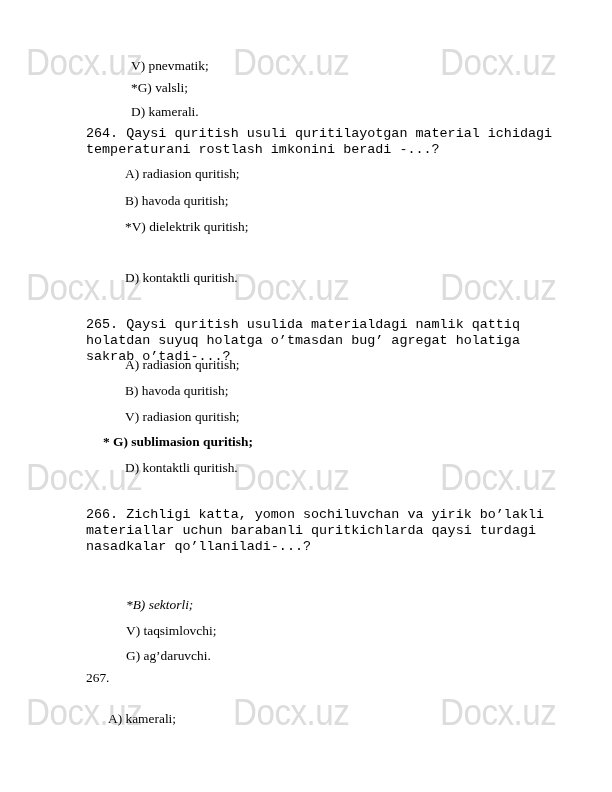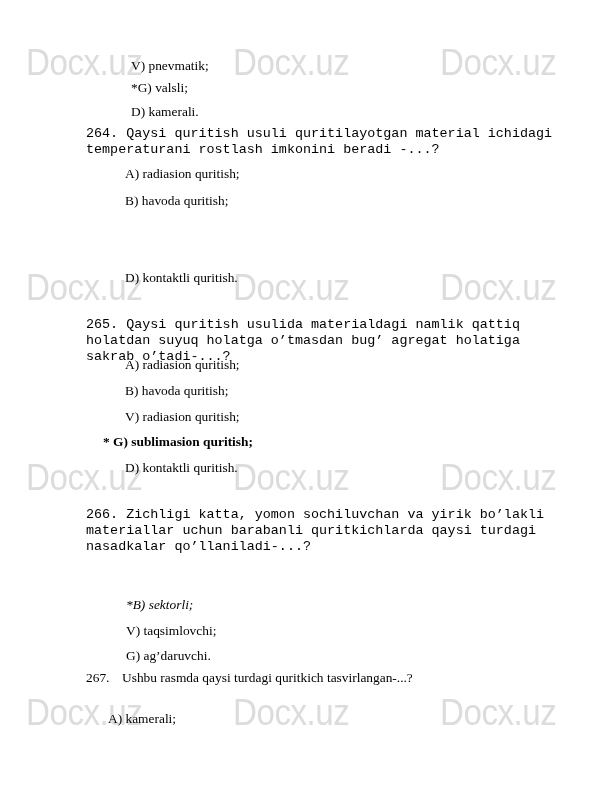--- a/index.html
+++ b/index.html
@@ -75,31 +75,31 @@
 
 <div class="page">
 
   <div class="line" style="left:131px; top:58px;">V) pnevmatik;</div>
   <div class="line" style="left:131px; top:80px;">*G) valsli;</div>
   <div class="line" style="left:131px; top:104px;">D) kamerali.</div>
 
   <div class="line q" style="top:126px;">264. Qaysi quritish usuli quritilayotgan material ichidagi temperaturani rostlash imkonini beradi -...?</div>
   <div class="line" style="left:125px; top:166px;">A) radiasion quritish;</div>
   <div class="line" style="left:125px; top:193px;">B) havoda quritish;</div>
+  <div class="line" style="left:125px; top:219px;">*V) dielektrik quritish;</div>
   <div class="line" style="left:125px; top:270px;">D) kontaktli quritish.</div>
 
   <div class="line q" style="top:317px;">265. Qaysi quritish usulida materialdagi namlik qattiq holatdan suyuq  holatga o’tmasdan bug’ agregat holatiga sakrab o’tadi-...?</div>
   <div class="line" style="left:125px; top:357px;">A) radiasion quritish;</div>
   <div class="line" style="left:125px; top:383px;">B) havoda quritish;</div>
   <div class="line" style="left:125px; top:409px;">V) radiasion quritish;</div>
   <div class="line" style="left:103px; top:434px;font-weight:bold;">* G) sublimasion quritish;</div>
   <div class="line" style="left:125px; top:460px;">D) kontaktli quritish.</div>
 
   <div class="line q" style="top:507px; width:490px;">266. Zichligi katta, yomon sochiluvchan va yirik bo’lakli materiallar uchun barabanli quritkichlarda qaysi turdagi nasadkalar qo’llaniladi-...?</div>
   <div class="line" style="left:126px; top:597px;font-style:italic;">*B) sektorli;</div>
   <div class="line" style="left:126px; top:623px;">V) taqsimlovchi;</div>
   <div class="line" style="left:126px; top:648px;">G) ag’daruvchi.</div>
 
   <div class="line" style="left:86px; top:670px;">267.</div>
-  <div class="line" style="left:122px; top:670px;">Ushbu rasmda qaysi turdagi quritkich tasvirlangan-...?</div>
   <div class="line" style="left:108px; top:711px;">A) kamerali;</div>
 
 </div>
 
 </body></html>

